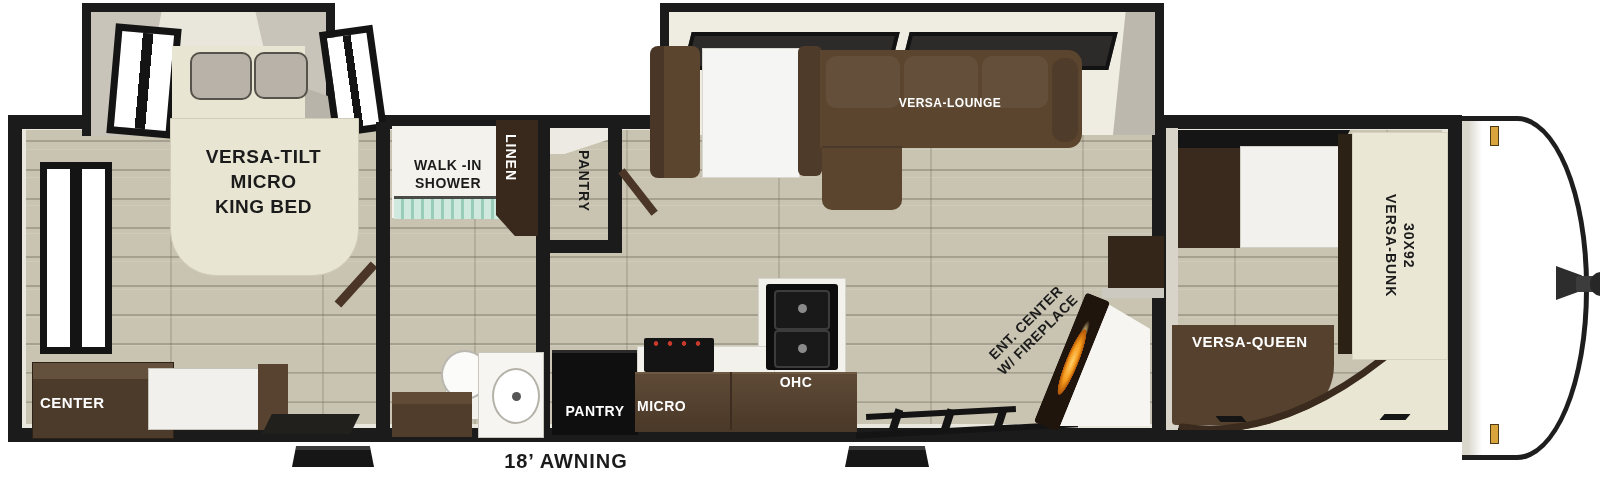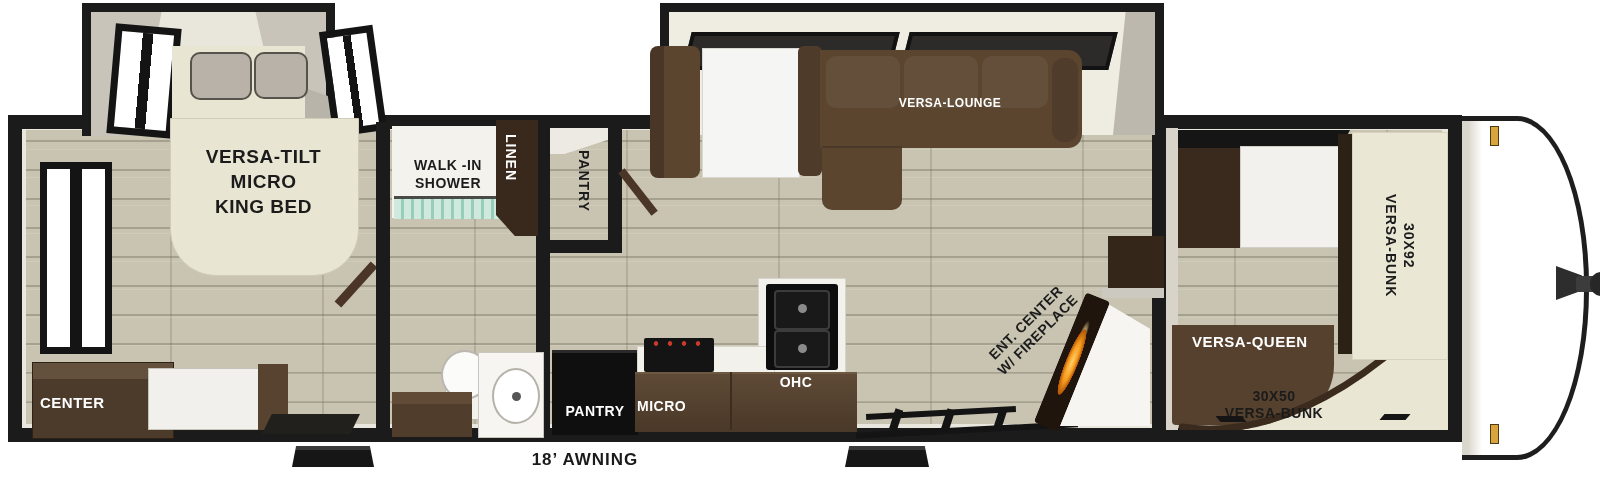--- a/index.html
+++ b/index.html
@@ -169,21 +169,21 @@
   .cap{left:1462px;top:116px;width:122px;height:334px;background:#fff;
     border:5px solid #1e1e1e;border-left:none;border-radius:0 72px 72px 0 / 0 170px 170px 0;
     background-image:linear-gradient(90deg,#d9d6cc 0 6px,#ffffff 20px);}
   .cap-light{width:7px;height:18px;background:#d9a43c;border:1px solid #4a3a18;}
   .cap-light-t{left:1490px;top:126px;} .cap-light-b{left:1490px;top:424px;}
   .hitch-base{left:1556px;top:266px;width:26px;height:34px;background:#2d2d2d;
     clip-path:polygon(0 0,100% 28%,100% 72%,0 100%);}
   .hitch-arm{left:1576px;top:276px;width:24px;height:16px;background:#3c3c3c;border-radius:3px;}
   .hitch-knob{left:1590px;top:272px;width:22px;height:24px;background:#272727;border-radius:50%;}
 
-  .lbl-awning{left:475px;top:450px;width:220px;font-size:17px;text-align:center;letter-spacing:1px;}
+  .lbl-awning{left:456px;top:450px;width:220px;font-size:20px;text-align:center;letter-spacing:1px;}
 </style>
 </head>
 <body>
 
 <div class="canvas">
 
   <div class="abs floor"></div>
   <div class="abs wall wall-top-1"></div>
   <div class="abs wall wall-top-2"></div>
   <div class="abs wall wall-top-3"></div>
@@ -296,22 +296,20 @@
   <div class="abs queen"></div>
   <svg class="abs bunk-svg" viewBox="0 0 282 115">
     <path d="M 16 115 Q 130 132 258 12 L 282 12 L 282 115 Z" fill="#eae6d4"></path>
     <path d="M 16 112 Q 130 128 256 10" fill="none" stroke="#3a2b1e" stroke-width="7" stroke-linecap="round"></path>
   </svg>
   <div class="abs panel-3092">
     <div class="lbl lbl-3092 vtext ml">30X92
 VERSA-BUNK</div>
   </div>
   <div class="abs lbl lbl-queen white">VERSA-QUEEN</div>
-  <div class="abs lbl lbl-3050 ml">30X50
-VERSA-BUNK</div>
   <div class="abs bunk-mark1"></div>
   <div class="abs bunk-mark2"></div>
 
   <div class="abs cap"></div>
   <div class="abs cap-light cap-light-t"></div>
   <div class="abs cap-light cap-light-b"></div>
   <div class="abs hitch-base"></div>
   <div class="abs hitch-arm"></div>
   <div class="abs hitch-knob"></div>
 

